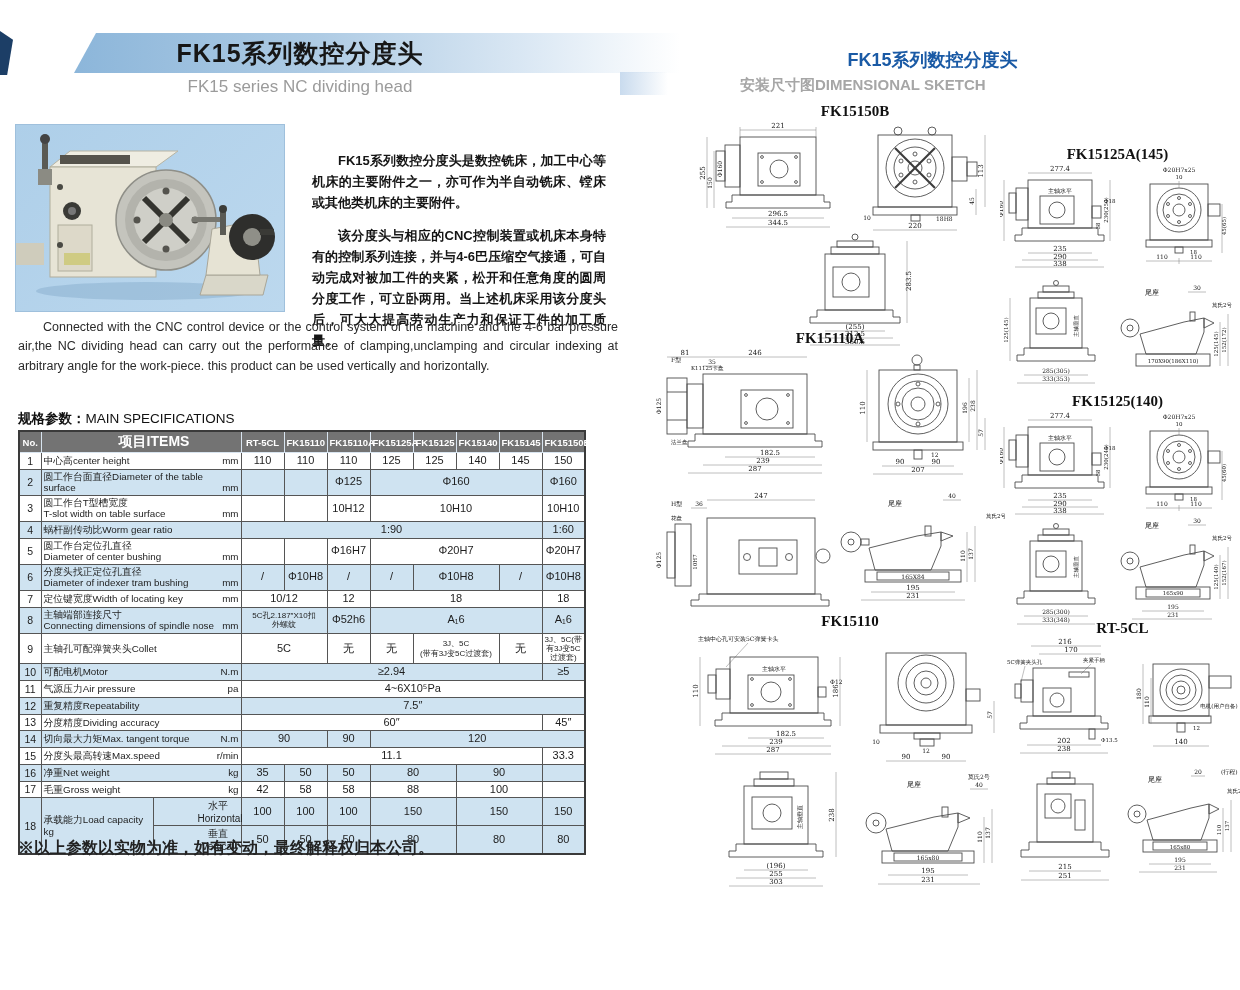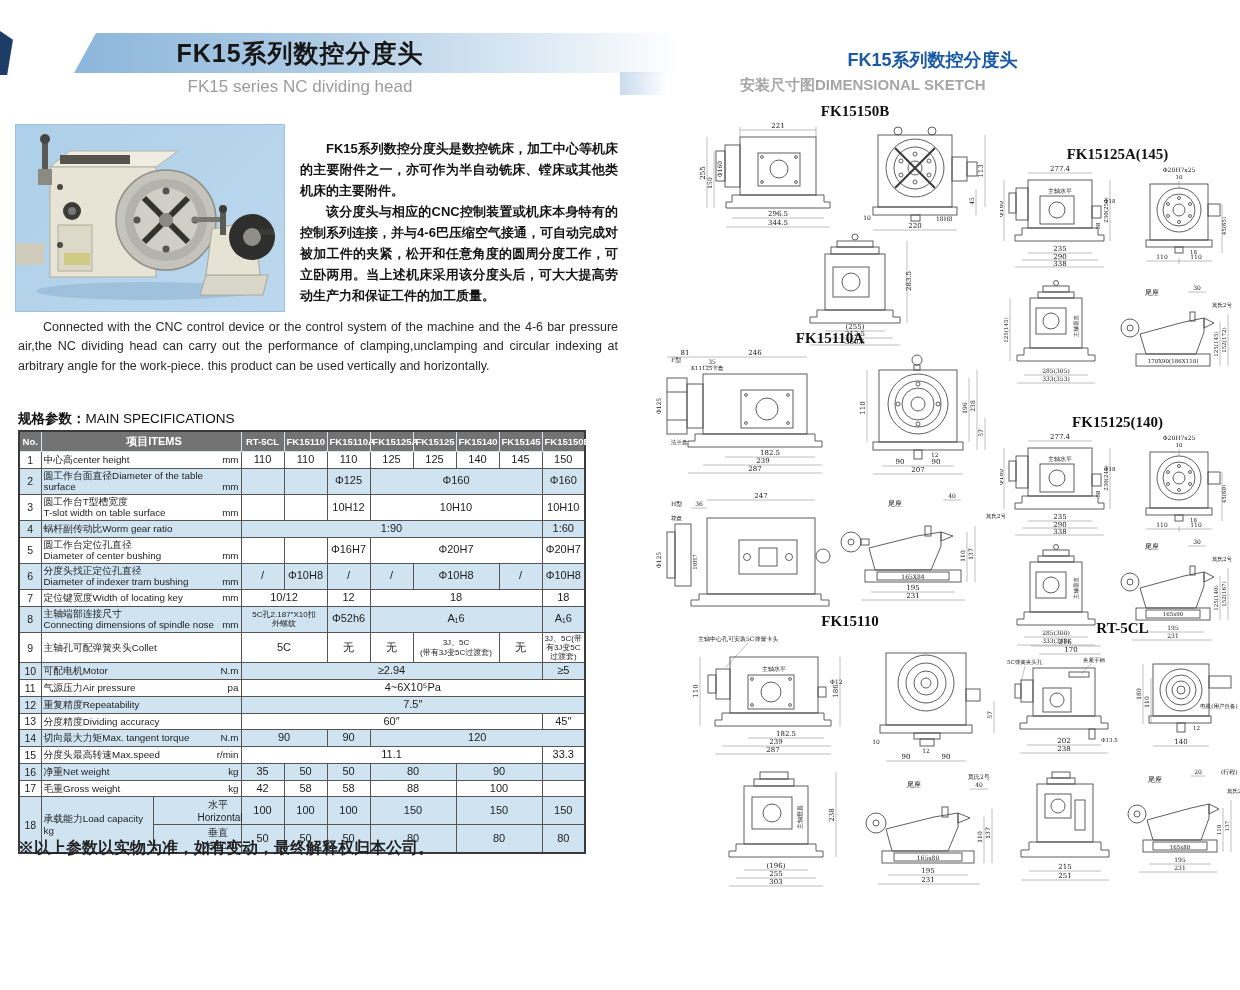--- a/index.html
+++ b/index.html
@@ -16,35 +16,35 @@
            font-size:25px;font-weight:bold;color:#161616;letter-spacing:1px;}
   .l-sub{position:absolute;left:90px;top:77px;width:420px;text-align:center;
          font-size:17px;color:#9b9b9b;}
 
   
   .photo{position:absolute;left:15px;top:124px;width:268px;height:186px;
          background:linear-gradient(135deg,#aecfe9,#bcd8ee);border:1px solid #9fc0dc;}
 
   
   .cn-intro{position:absolute;left:300px;top:138px;width:318px;}
-  .cn-intro p{margin:0;text-indent:2em;font-size:13px;line-height:1.62;color:#151515;
+  .cn-intro p{margin:12px;text-indent:2em;font-size:13px;line-height:1.62;color:#151515;
               text-align:justify;font-weight:bold;}
   .en-intro{position:absolute;left:18px;top:318px;width:600px;}
   .en-intro p{margin:0;text-indent:2em;font-size:12.5px;line-height:1.55;color:#2a2a2a;text-align:justify;}
 
   .spec-heading{position:absolute;left:18px;top:410px;font-size:13.5px;color:#111;}
   .spec-heading b{font-weight:bold;}
 
   
   .tbl-wrap{position:absolute;left:18px;top:430px;width:568px;}
   #spec-table{border-collapse:collapse;table-layout:fixed;width:566px;border:2px solid #3a3a3a;}
   #spec-table th,#spec-table td{border:1px solid #555;padding:1px 2px;vertical-align:middle;}
   #spec-table th{background:#737373;color:#fff;font-size:9.5px;font-weight:bold;height:17px;
                  border-color:#d8e4ef;}
-  #spec-table th.c-item{font-size:11px;padding-left:28px;}
+  #spec-table th.c-item{font-size:14px;padding-left:28px;}
   #spec-table td.no{text-align:center;font-size:10.5px;}
   #spec-table td.item{font-size:9.8px;line-height:1.18;}
   .item-flex{display:flex;justify-content:space-between;align-items:flex-end;}
   .item-lines{min-width:0;}
   .unit{padding-left:2px;white-space:nowrap;}
   #spec-table td.sub{font-size:10px;text-align:center;padding-left:44px;}
   #spec-table td.val{text-align:center;font-size:11px;white-space:pre-line;line-height:1.25;}
   #spec-table td.val.small{font-size:8px;line-height:1.15;}
   tr.blue{background:#cfe3f1;}
   .footnote{position:absolute;left:18px;top:838px;font-size:16px;color:#222;font-weight:bold;}
@@ -742,21 +742,21 @@
       <text x="297" y="150" class="tc t6">40</text>
       <text x="331" y="170" class="t5">莫氏2号</text>
       <text x="310" y="208" class="tc t6" transform="rotate(-90 310 208)">110</text>
       <text x="318" y="206" class="tc t6" transform="rotate(-90 318 206)">137</text>
       <text x="258" y="231" class="tc t6">165X84</text>
       <text x="258" y="242" class="tc">195</text>
       <text x="258" y="250" class="tc">231</text>
     </svg>
   </div>
 
-  <div class="sk" style="left:1000px;top:414px;width:235px;">
+  <div class="sk" style="left:1000px;top:393px;width:235px;">
     <p class="ttl">FK15125(140)</p>
     <svg width="235" height="228" viewBox="0 0 235 228">
       <g class="ln">
         <rect x="28" y="16" width="64" height="48"></rect>
         <rect x="16" y="24" width="12" height="32"></rect>
           <rect x="9" y="29" width="7" height="20"></rect>
         <rect x="40" y="32" width="34" height="28"></rect>
           <circle cx="57" cy="46" r="8"></circle>
         <rect x="92" y="42" width="9" height="12"></rect>
         <path d="M22 64 H98 V71 H104 V77 H15 V71 H22 Z"></path>

